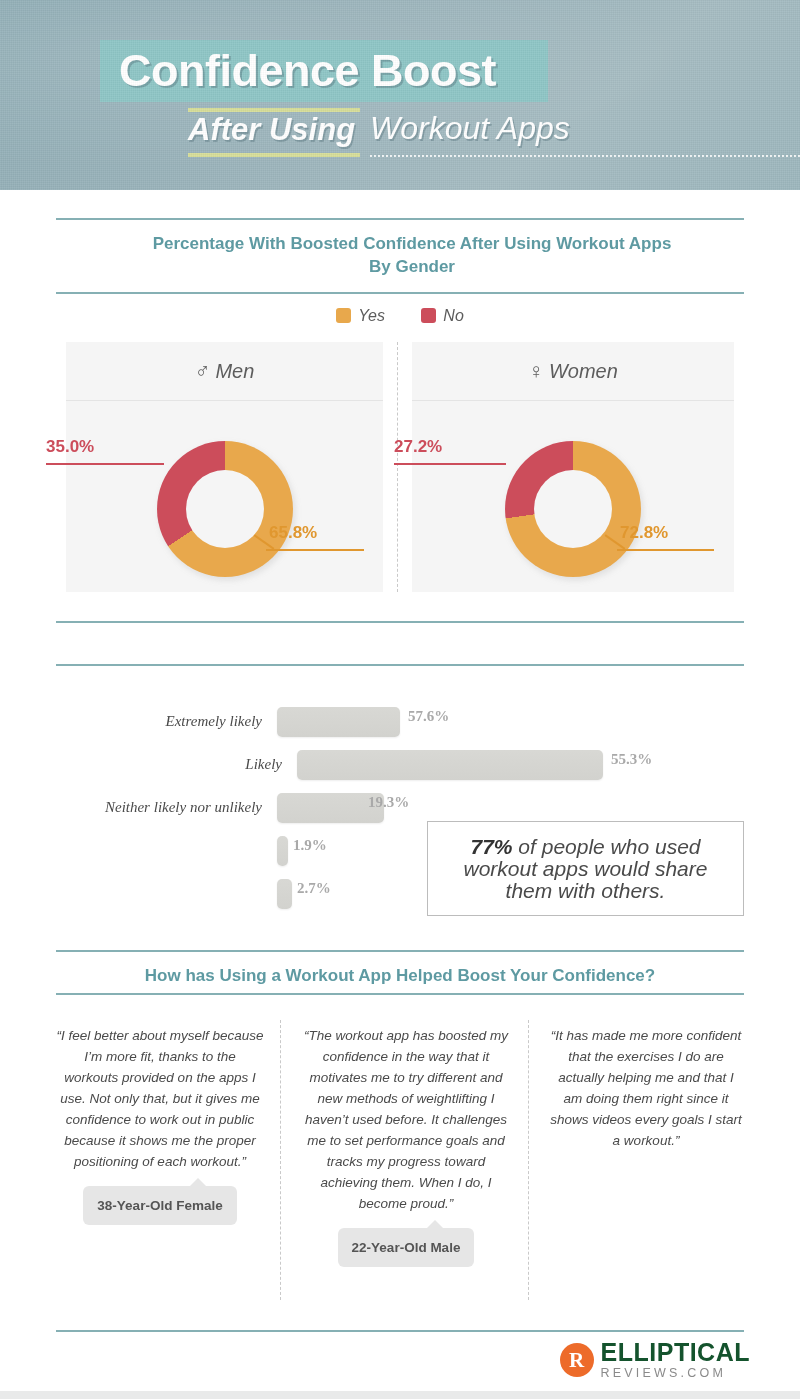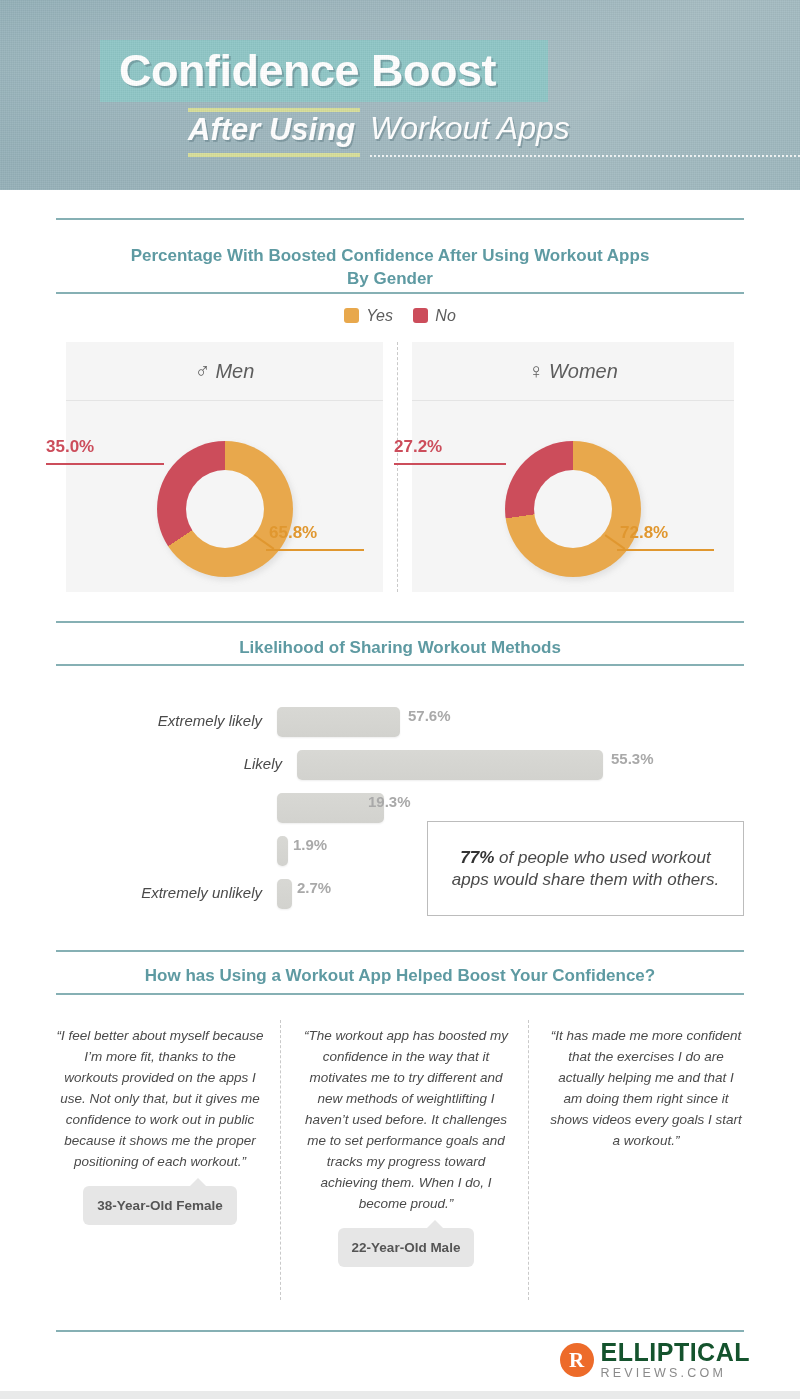--- a/index.html
+++ b/index.html
@@ -56,21 +56,21 @@
 
   
   .rule{position:absolute;height:2px;background:#86b0b4;}
   .sect-title{
     position:absolute;text-align:center;color:#5e9aa2;
     font-weight:bold;font-size:17px;line-height:23px;
   }
 
   
   .legend{position:absolute;left:0;top:306px;width:800px;text-align:center;}
-  .legend-item{display:inline-block;margin:0 8px;vertical-align:middle;}
+  .legend-item{display:inline-block;margin:0 16px;vertical-align:middle;}
   .sw{display:inline-block;width:15px;height:15px;border-radius:3px;vertical-align:-2px;margin-right:7px;}
   .sw.yes{background:#e8a84c;}
   .sw.no{background:#cc4d5b;}
   .legend-lbl{display:inline-block;font-style:italic;font-size:16px;color:#5c5c5c;}
 
   .gcard{position:absolute;top:342px;height:250px;background:#f5f5f5;}
   .gcard.men{left:66px;width:317px;}
   .gcard.women{left:412px;width:322px;}
   .gcard-head{
     position:absolute;left:0;top:0;width:100%;height:58px;line-height:58px;
@@ -90,37 +90,37 @@
     background:rgba(120,120,120,.18);filter:blur(3px);}
 
   .pct{position:absolute;font-weight:bold;font-size:17px;white-space:nowrap;}
   .pct.no{color:#cc4d5b;}
   .pct.yes{color:#e0972f;}
   .leader{position:absolute;height:2px;}
   .leader.no{background:#cc4d5b;}
   .leader.yes{background:#e0972f;}
 
   
-  .bar-row{position:absolute;left:0;width:800px;height:40px;}
+  .bar-row{position:absolute;left:0;width:800px;height:40px;font-family:Liberation Serif, serif;}
   .bar-lbl{position:absolute;left:0;top:0;width:262px;height:40px;line-height:40px;
     text-align:right;font-style:italic;font-size:15px;color:#4a4a4a;}
   .bar-track{position:absolute;left:277px;top:6px;height:30px;}
   .bar-fill{position:absolute;left:0;top:0;height:30px;border-radius:5px;
     background:linear-gradient(180deg,#d8d8d4 0%,#d2d2ce 100%);
     box-shadow:0 1px 2px rgba(0,0,0,.07);}
   .bar-val{position:absolute;top:0;height:30px;line-height:30px;
     font-weight:bold;font-size:15px;color:#a9a9a9;white-space:nowrap;}
 
   .callout{
     position:absolute;left:427px;top:821px;width:315px;height:93px;
     border:1px solid #bcbcbc;background:#fff;
     display:flex;align-items:center;justify-content:center;
   }
   .callout-txt{
-    font-style:italic;font-size:17px;line-height:22px;color:#4a4a4a;
+    font-style:italic;font-size:21px;line-height:22px;color:#4a4a4a;
     text-align:center;padding:0 16px;
   }
   .callout-txt b{font-style:italic;font-weight:bold;color:#333;}
 
   
   .qcol{position:absolute;top:1025px;}
   .qcol.c1{left:56px;width:208px;}
   .qcol.c2{left:300px;width:212px;}
   .qcol.c3{left:548px;width:196px;}
   .quote{
@@ -170,21 +170,21 @@
     <div class="subline-wrap">
       <div class="sub-rule-top"></div>
       <div class="sub-rule-bot"></div>
       <div class="sub-a">After Using</div>
       <div class="sub-b">Workout Apps</div>
       <div class="sub-dots"></div>
     </div>
   </div>
 
   <div class="rule" style="left:56px;top:218px;width:688px;"></div>
-  <div class="sect-title" style="left:46px;top:232px;width:688px;margin-top:12px;">
+  <div class="sect-title" style="left:68px;top:232px;width:688px;">
     <span>Percentage With Boosted Confidence After Using Workout Apps</span><br>
     <span>By Gender</span>
   </div>
   <div class="rule" style="left:56px;top:292px;width:688px;"></div>
 
   <div class="legend">
     <span class="legend-item">
       <span class="sw yes"></span><span class="legend-lbl">Yes</span>
     </span>
     <span class="legend-item">
@@ -214,55 +214,54 @@
     <div class="donut-shadow" style="left:95px;top:102px;"></div>
     <div class="donut" style="left:93px;top:99px;background:conic-gradient(#e8a84c 0deg 262.1deg, #cc4d5b 262.1deg 360deg);"></div>
     <div class="pct no" style="left:-18px;top:95px;">27.2%</div>
     <div class="leader no" style="left:-18px;top:121px;width:112px;"></div>
     <div class="pct yes" style="left:208px;top:181px;">72.8%</div>
     <div class="leader yes" style="left:205px;top:207px;width:97px;"></div>
     <div class="leader yes" style="left:191px;top:199px;width:24px;transform:rotate(35deg);"></div>
   </div>
 
   <div class="rule" style="left:56px;top:621px;width:688px;"></div>
-  <div class="sect-title" style="left:56px;top:636px;width:688px;">Likelihood of Sharing Workout Methods</div>
   <div class="rule" style="left:56px;top:664px;width:688px;"></div>
 
   <div class="bar-row" style="top:701px;">
     <div class="bar-lbl">Extremely likely</div>
     <div class="bar-track" style="width:123px;">
       <div class="bar-fill" style="width:123px;"></div>
     </div>
     <div class="bar-val" style="left:408px;">57.6%</div>
   </div>
 
   <div class="bar-row" style="top:744px;margin-left:20px;">
     <div class="bar-lbl">Likely</div>
     <div class="bar-track" style="width:306px;">
       <div class="bar-fill" style="width:306px;"></div>
     </div>
     <div class="bar-val" style="left:591px;">55.3%</div>
   </div>
 
   <div class="bar-row" style="top:787px;">
+    <div class="bar-lbl">Neither likely nor unlikely</div>
     <div class="bar-track" style="width:107px;">
       <div class="bar-fill" style="width:107px;"></div>
     </div>
     <div class="bar-val" style="left:368px;">19.3%</div>
   </div>
 
   <div class="bar-row" style="top:830px;">
     <div class="bar-track" style="width:11px;">
       <div class="bar-fill" style="width:11px;"></div>
     </div>
     <div class="bar-val" style="left:293px;">1.9%</div>
   </div>
 
   <div class="bar-row" style="top:873px;">
-    <div class="bar-lbl">Extremely unlikely</div>
     <div class="bar-track" style="width:15px;">
       <div class="bar-fill" style="width:15px;"></div>
     </div>
     <div class="bar-val" style="left:297px;">2.7%</div>
   </div>
 
   <div class="callout">
     <div class="callout-txt">
       <b>77%</b><span> of people who used workout apps would share them with others.</span>
     </div>

